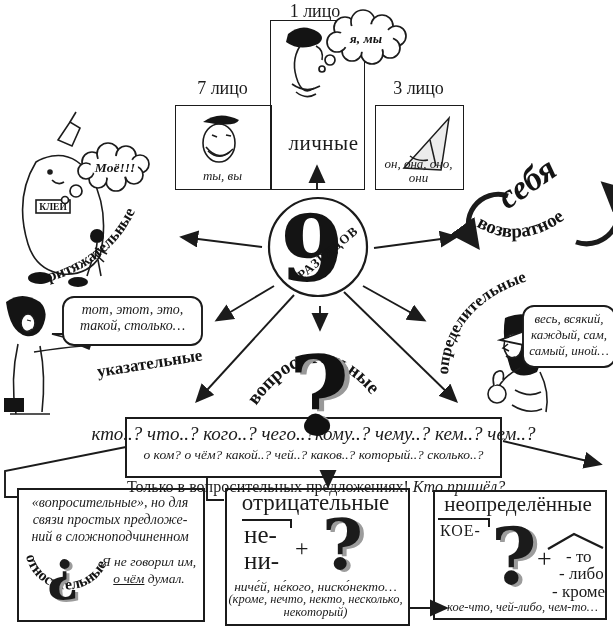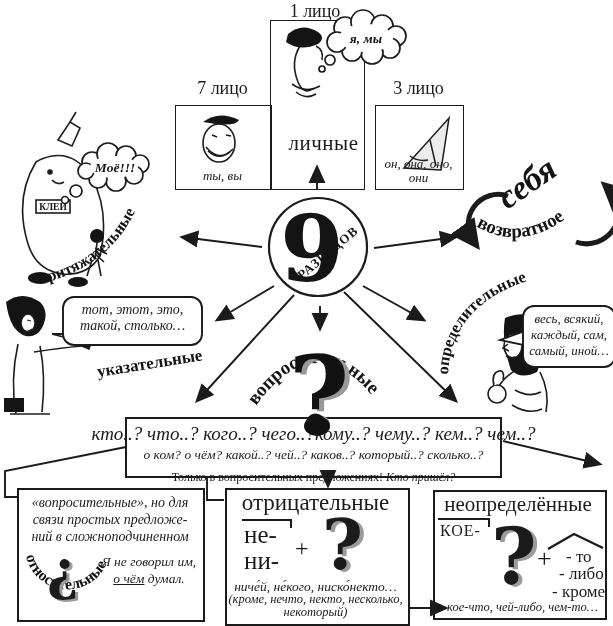--- a/index.html
+++ b/index.html
@@ -194,21 +194,21 @@
     <span>самый, иной…</span>
   </div>
 
   <div class="a box" style="left:125px;top:417px;width:373px;height:57px;z-index:2">
     <div class="b i nowrap" style="display:flex;justify-content:center;font-size:19px;margin-top:4px">
       <span>кто..? что..? кого..? чего..?</span>
       <span style="width:26px"></span>
       <span>кому..? чему..? кем..? чем..?</span>
     </div>
     <div class="c b i nowrap" style="font-size:13.5px;margin-top:2px">о ком? о чём? какой..? чей..? каков..? который..? сколько..?</div>
-    <div class="c nowrap" style="font-size:12px;margin-top:7px">
+    <div class="c nowrap" style="font-size:16px;margin-top:15px">
       <span class="b">Только в вопросительных предложениях!</span>
       <span class="b i">Кто пришёл?</span>
     </div>
   </div>
 
   <div class="a box" style="left:17px;top:488px;width:184px;height:130px;z-index:2"></div>
   <div class="a c i" style="left:22px;top:494px;width:176px;font-size:14px;line-height:17px;z-index:2">
     <span>«вопросительные», но для</span><br>
     <span>связи простых предложе-</span><br>
     <span>ний в сложноподчиненном</span>

